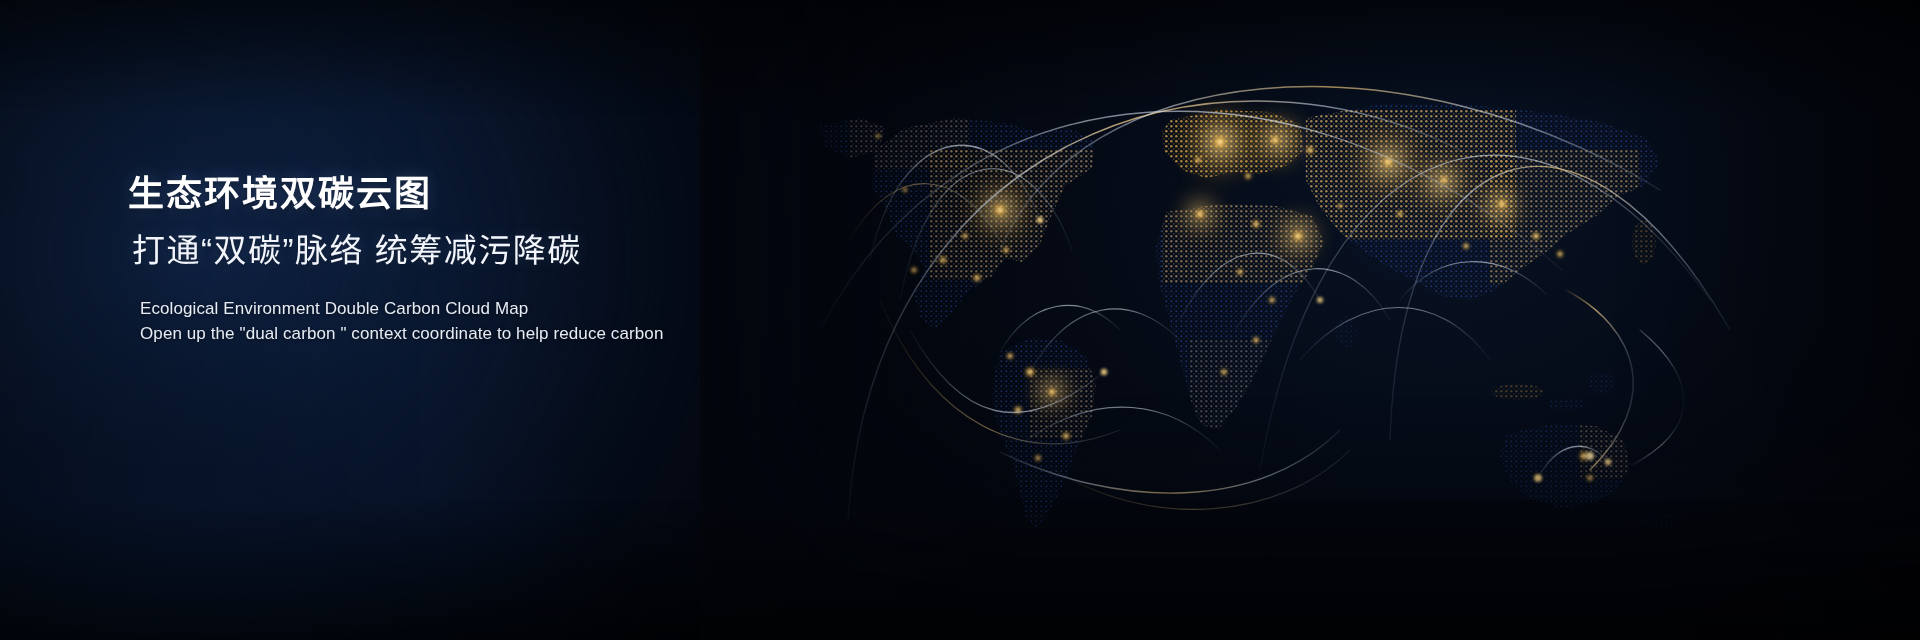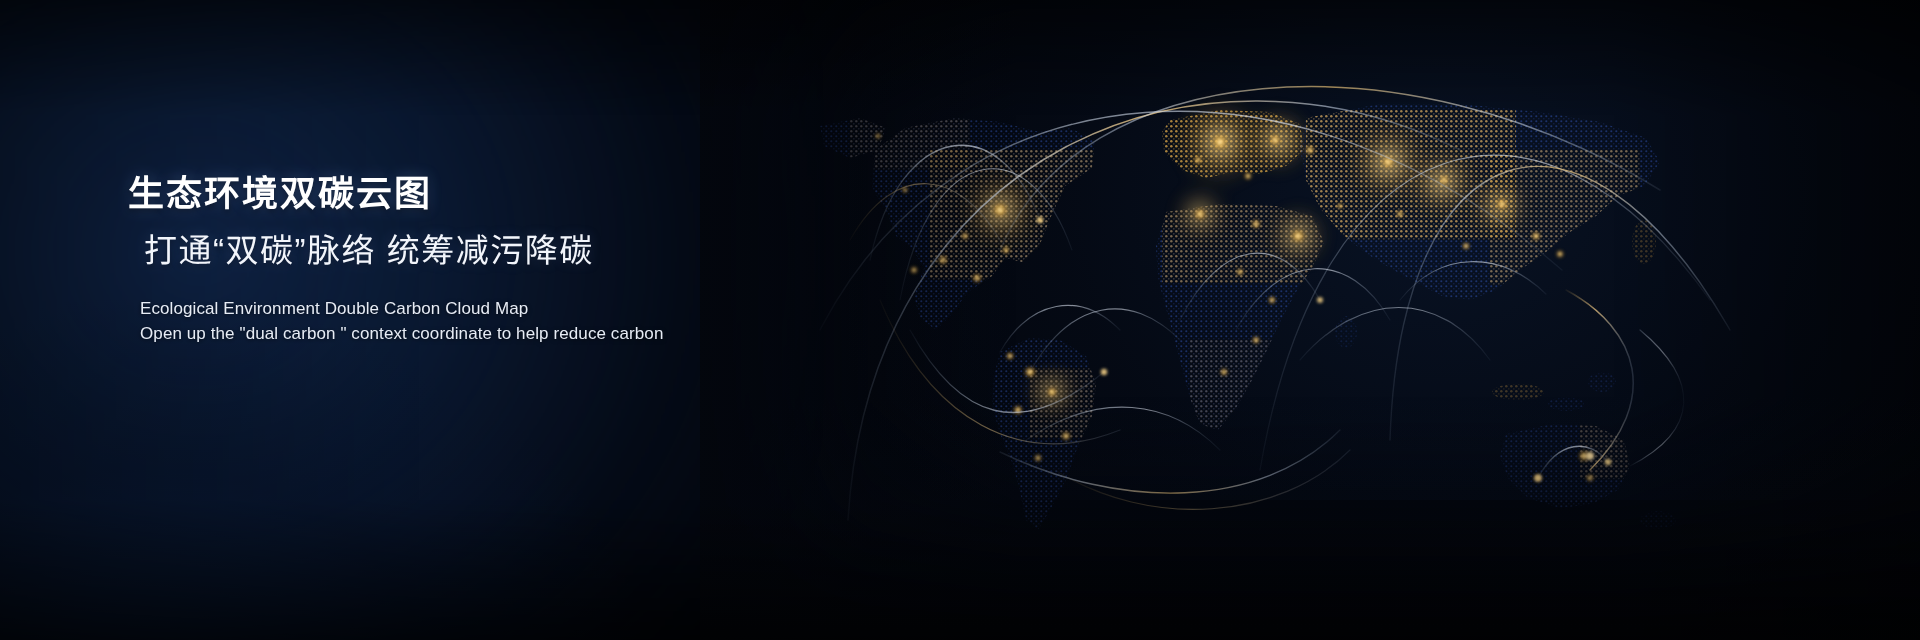--- a/index.html
+++ b/index.html
@@ -104,21 +104,21 @@
     line-height: 1.0;
     margin: 0 0 22px 0;
     text-shadow: 0 0 14px rgba(120,170,255,0.30), 0 2px 6px rgba(0,0,0,0.7);
   }
   .title-sub {
     font-size: 33px;
     font-weight: 400;
     letter-spacing: 1.5px;
     color: #f2f5fb;
     line-height: 1.0;
-    margin: 0 0 30px 16px;
+    margin: 0 0 30px 4px;
     text-shadow: 0 0 12px rgba(110,160,250,0.25), 0 2px 6px rgba(0,0,0,0.65);
   }
   .title-en {
     font-size: 17px;
     font-weight: 400;
     color: #e7ecf5;
     line-height: 1.45;
     letter-spacing: 0.1px;
     margin: 12px;
     text-shadow: 0 1px 4px rgba(0,0,0,0.6);

